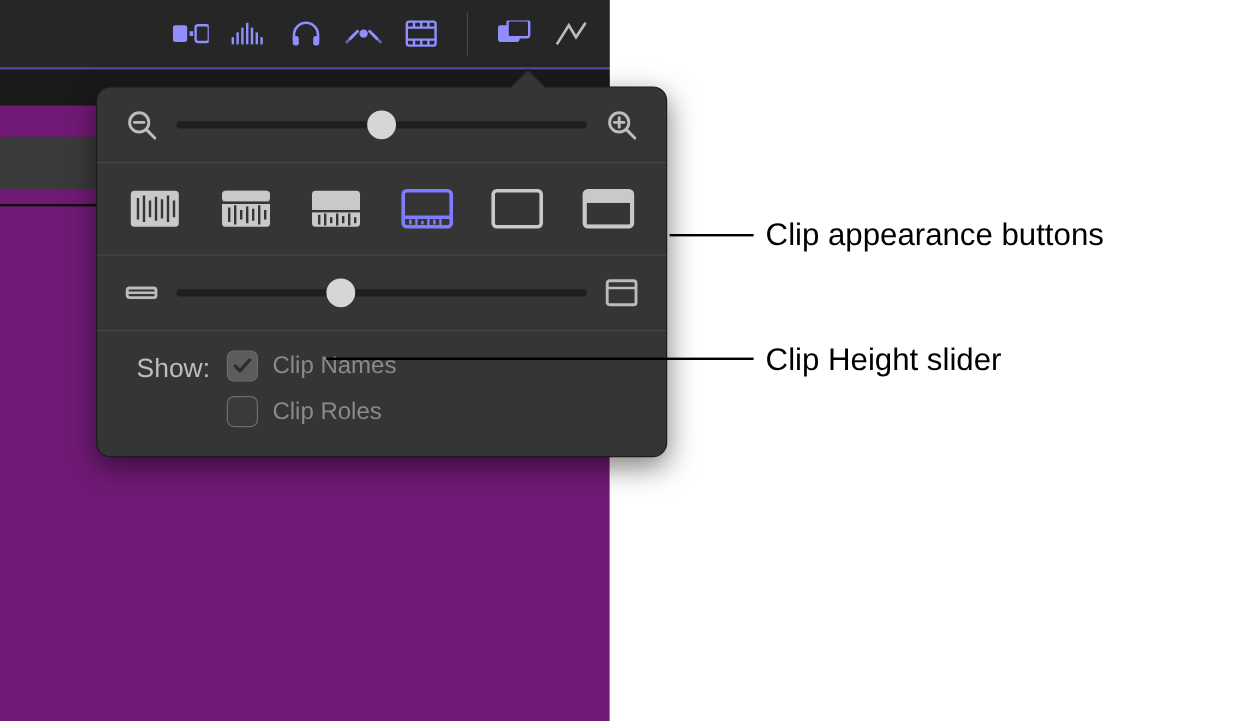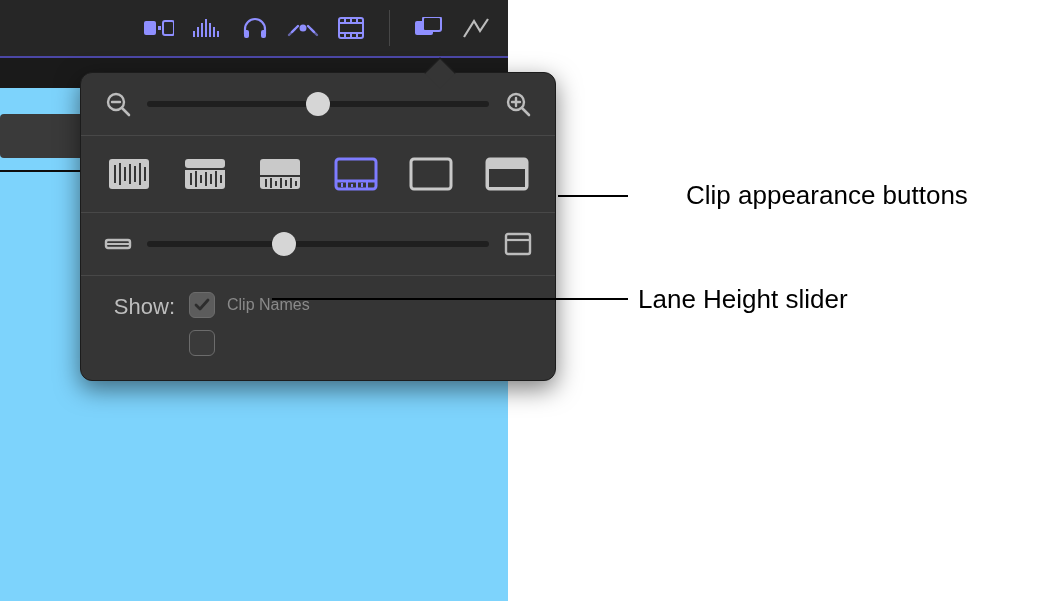--- a/index.html
+++ b/index.html
@@ -6,21 +6,21 @@
   html, body { width: 1045px; height: 601px; }
   body {
     background: #fff;
     font-family: -apple-system, "Helvetica Neue", Arial, sans-serif;
     position: relative;
   }
   .app-region {
     position: absolute;
     left: 0; top: 0;
     width: 508px; height: 601px;
-    background: #7dd3fc;
+    background: #701a75;
   }
   .toolbar {
     position: absolute;
     left: 0; right: 0; top: 0;
     height: 56px;
     background: #262626;
     display: flex;
     align-items: center;
   }
   .toolbar-inner {
@@ -145,21 +145,21 @@
     font-size: 22px;
     width: 72px;
     text-align: right;
     padding-top: 2px;
   }
   .checks {
     display: flex;
     flex-direction: column;
     gap: 12px;
     color: #8a8a8a;
-    font-size: 16px;
+    font-size: 20px;
   }
   .check-row {
     display: flex;
     align-items: center;
     gap: 12px;
   }
   .checkbox {
     width: 26px; height: 26px;
     border-radius: 6px;
     border: 1.5px solid #6c6c6c;
@@ -398,26 +398,27 @@
               <svg width="16" height="14" viewBox="0 0 16 14">
                   <path d="M2 7 L6 11 L14 2" fill="none" stroke="#2d2d2d" stroke-width="2.8" stroke-linecap="round" stroke-linejoin="round"></path>
                 </svg>
             </div>
             <span>Clip Names</span>
           </div>
           <div class="check-row">
             <div class="checkbox">
               
             </div>
+            <span>Clip Roles</span>
           </div>
         </div>
       </div>
     </div>
 
   </div>
 
 </div>
 
 <div class="callout-line" style="left:558px; top:195px; width:70px;"></div>
-<div class="callout" style="left:638px; top:180px;margin-left:48px;">Clip appearance buttons</div>
+<div class="callout" style="left:638px; top:180px;">Clip appearance buttons</div>
 
 <div class="callout-line" style="left:272px; top:298px; width:356px;"></div>
-<div class="callout" style="left:638px; top:284px;">Lane Height slider</div>
+<div class="callout" style="left:638px; top:284px;">Clip Height slider</div>
 
 </body></html>

